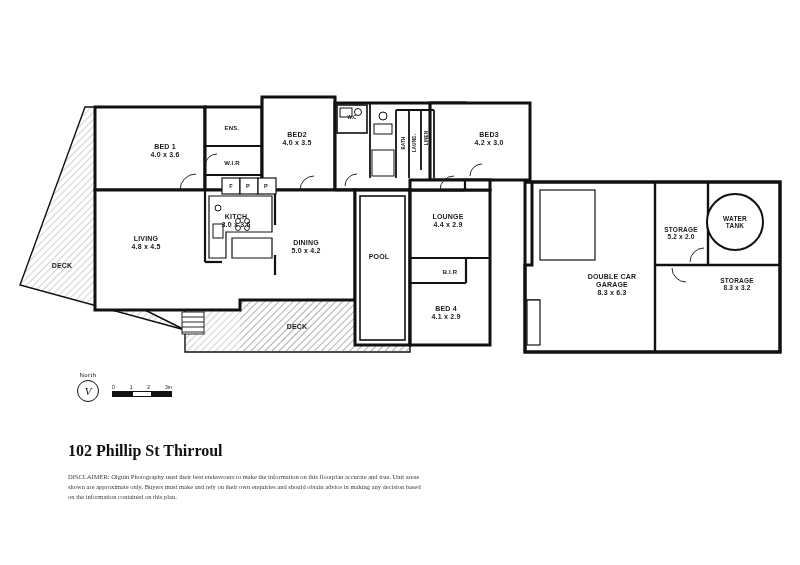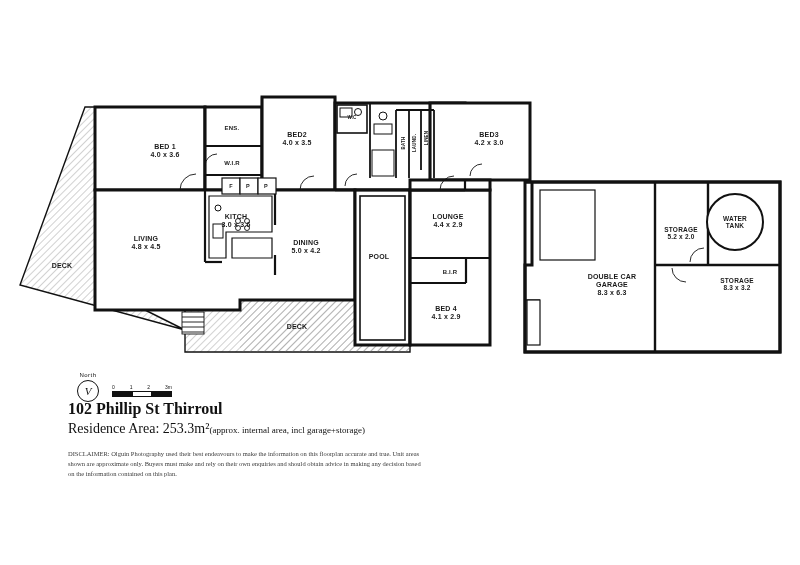--- a/index.html
+++ b/index.html
@@ -33,21 +33,21 @@
     transform: translate(-50%, -50%);
     white-space: pre-line;
     pointer-events: none;
   }
   .room-name { display: block; }
   .room-dims { display: block; font-weight: bold; }
   .tiny { font-size: 5px; }
   .footer {
     position: absolute;
     left: 68px;
-    top: 400px;
+    top: 442px;
     width: 430px;
   }
   .title {
     font-family: "Liberation Serif", serif;
     font-weight: bold;
     font-size: 16px;
     color: #111;
     margin: 0;
   }
   .subtitle {
@@ -308,17 +308,14 @@
   </div>
   <div class="bar">
     <i class="fill"></i>
       <i></i>
       <i class="fill"></i>
   </div>
 </div>
 
 <div class="footer">
   <p class="title">102 Phillip St Thirroul</p>
-  <p class="subtitle">
-    <span>Residence Area: 253.3m²</span><span class="approx">(approx. internal area, incl garage+storage)</span>
-  </p>
   <p class="disclaimer">DISCLAIMER: Olguin Photography used their best endeavours to make the information on this floorplan accurate and true. Unit areas shown are approximate only. Buyers must make and rely on their own enquiries and should obtain advice in making any decision based on the information contained on this plan.</p>
 </div>
 
 </body></html>

